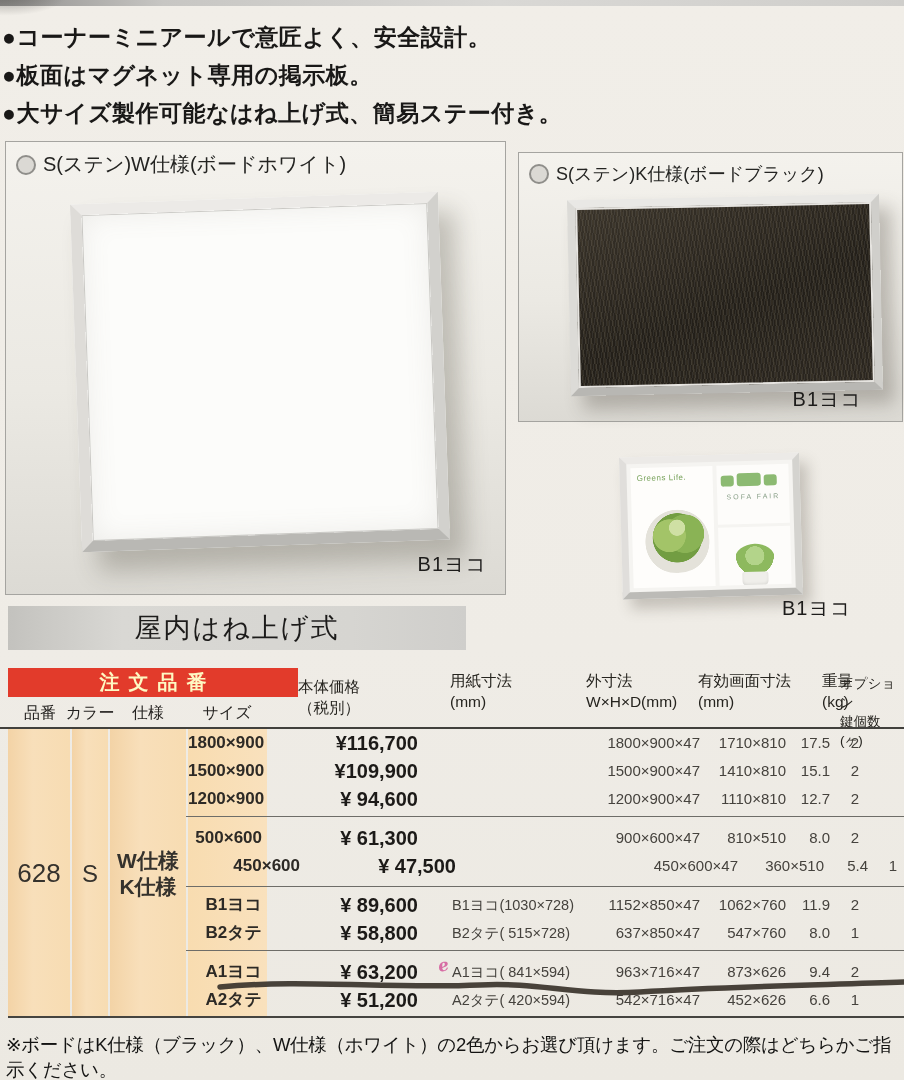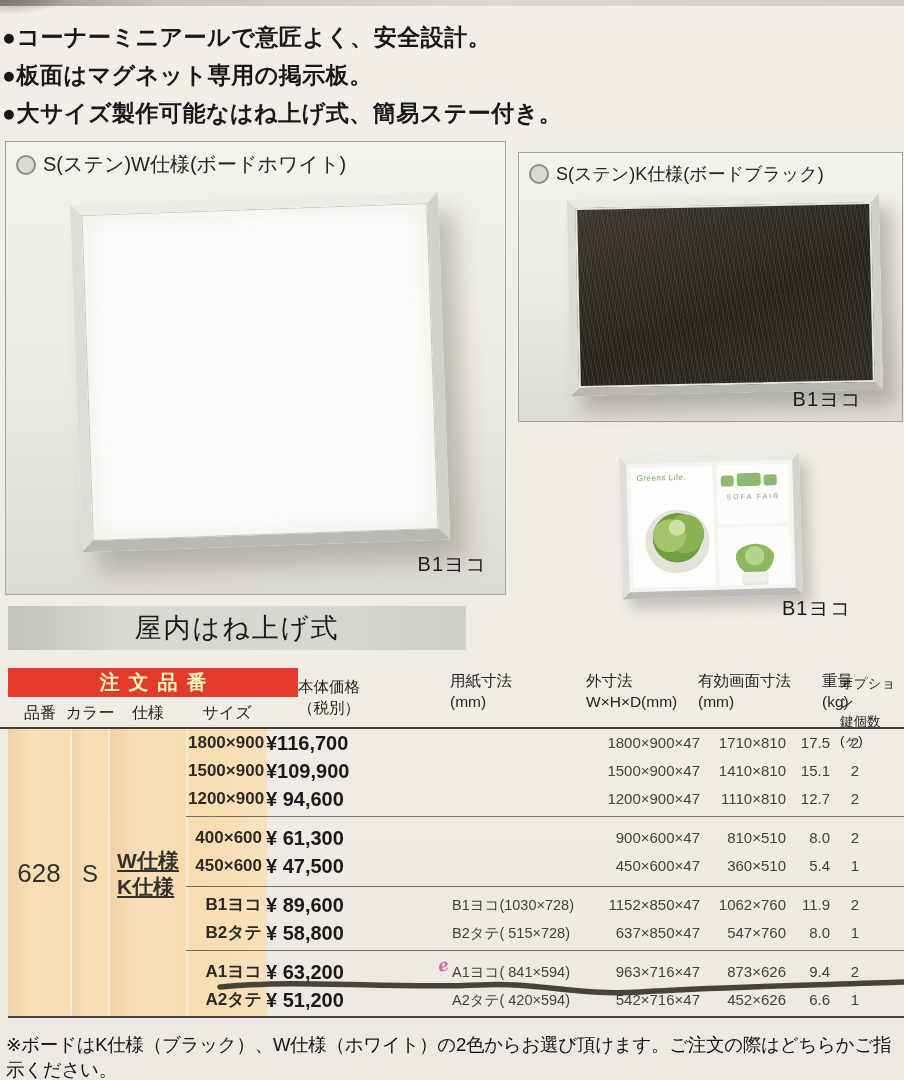--- a/index.html
+++ b/index.html
@@ -95,34 +95,34 @@
   .h-screen { left:698px; width:96px; }
   .h-weight { left:794px; width:46px;margin-left:28px; }
   .h-option { left:840px; width:62px; font-size:13.5px; line-height:19px; top:14px; }
   .hdr-line { position:absolute; left:0; right:0; top:67px; height:2px; background:#41403c; }
 
   .peach { position:absolute; top:69px; height:289px; display:flex; align-items:center;
     justify-content:center; background:linear-gradient(90deg,#f3d3a6,#f8dfba 40%,#f7dcb2); }
   .p-code { left:8px; width:62px; font-size:26px; color:#35322d; }
   .p-color { left:72px; width:36px; font-size:24px; color:#35322d; }
   .p-spec { left:110px; width:76px; font-size:21px; font-weight:600; color:#35322d;
-    line-height:26px;text-decoration:underline; }
+    text-align:center; line-height:26px; }
   .p-size { left:188px; width:79px; background:linear-gradient(90deg,#f8dcb0,#f9e1bd); }
 
   .row { position:absolute; left:188px; right:0; height:28px; }
   .cell { position:absolute; top:0; height:28px; line-height:28px; white-space:nowrap; }
   .c-size  { left:0; width:74px; text-align:right; font-size:17px; font-weight:600; color:#2d2a26; }
-  .c-price { left:78px; width:152px; text-align:left; font-size:20px; font-weight:700; color:#1c1a18; }
+  .c-price { left:78px; width:152px; text-align:right; font-size:20px; font-weight:700; color:#1c1a18; }
   .c-paper { left:264px; width:172px; font-size:14.5px; color:#45423d; }
   .c-outer { left:404px; width:108px; text-align:right; font-size:15px; color:#45423d; }
   .c-screen{ left:518px; width:80px; text-align:right; font-size:15px; color:#45423d; }
   .c-weight{ left:604px; width:38px; text-align:right; font-size:15px; color:#45423d; }
   .c-keys  { left:646px; width:42px; text-align:center; font-size:15px; color:#45423d; }
   .r1 {top:69px;} .r2 {top:97px;} .r3 {top:125px;}
-  .r4 {top:164px;} .r5 {top:192px;}
+  .r4 {top:164px;} .r5 {top:192px;margin-left:38px;}
   .r6 {top:231px;} .r7 {top:259px;}
   .r8 {top:298px;} .r9 {top:326px;}
   .sep { position:absolute; left:186px; right:0; height:1px; background:#6e6d68; }
   .sep1 { top:156px; } .sep2 { top:226px; } .sep3 { top:290px; }
   .bottom-line { position:absolute; left:8px; right:0; top:356px; height:2px; background:#454440; }
 
   .pink-mark { position:absolute; left:438px; top:955px; font-size:17px; font-weight:700;
     font-style:italic; color:#d76ca4; transform:rotate(-12deg); }
   .strike-svg { position:absolute; left:0; top:962px; }
 
@@ -247,21 +247,21 @@
       <span class="cell c-size">1200×900</span>
       <span class="cell c-price">¥ 94,600</span>
       <span class="cell c-outer">1200×900×47</span>
       <span class="cell c-screen">1110×810</span>
       <span class="cell c-weight">12.7</span>
       <span class="cell c-keys">2</span>
     </div>
     <div class="sep sep1"></div>
 
     <div class="row r4">
-      <span class="cell c-size">400×600</span>
+      <span class="cell c-size">500×600</span>
       <span class="cell c-price">¥ 61,300</span>
       <span class="cell c-outer">900×600×47</span>
       <span class="cell c-screen">810×510</span>
       <span class="cell c-weight">8.0</span>
       <span class="cell c-keys">2</span>
     </div>
     <div class="row r5">
       <span class="cell c-size">450×600</span>
       <span class="cell c-price">¥ 47,500</span>
       <span class="cell c-outer">450×600×47</span>

